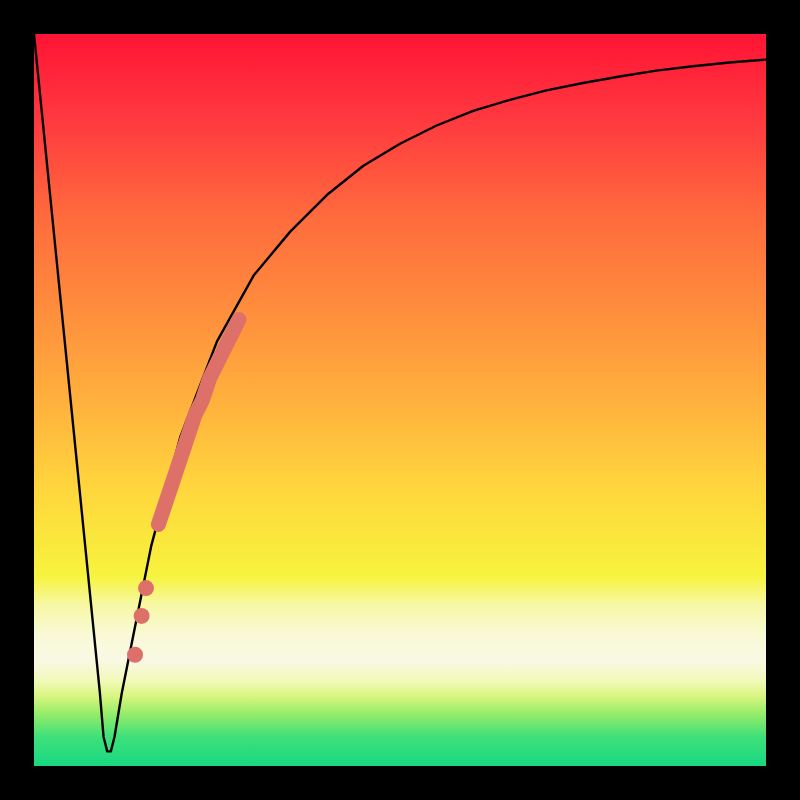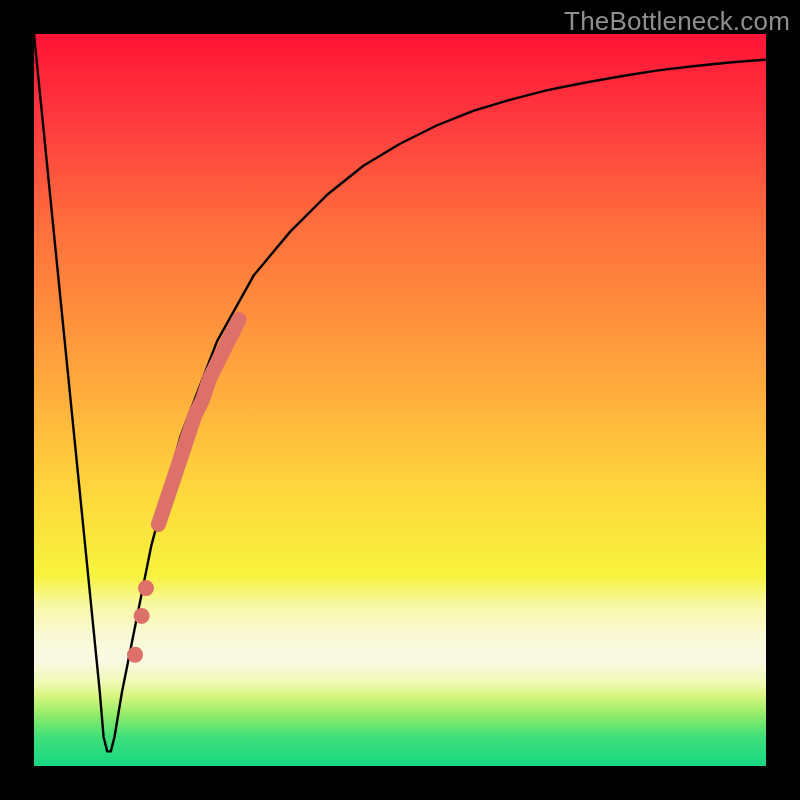--- a/index.html
+++ b/index.html
@@ -34,21 +34,20 @@
     font-weight: 400;
     letter-spacing: 0.2px;
     user-select: none;
     z-index: 10;
   }
 </style>
 </head>
 <body>
 
 <div class="frame">
-  <div class="watermark">TheBottleneck.com</div>
 
   <div class="plot">
     <svg id="chart-svg" width="732" height="732" viewBox="0 0 732 732" preserveAspectRatio="none">
       <defs>
         <linearGradient id="bg-grad" x1="0" y1="0" x2="0" y2="1">
             <stop offset="0.00%" stop-color="#ff1435"></stop>
             <stop offset="12.00%" stop-color="#ff3a3f"></stop>
             <stop offset="25.00%" stop-color="#ff6b3d"></stop>
             <stop offset="38.00%" stop-color="#ff8e3d"></stop>
             <stop offset="50.00%" stop-color="#ffb03d"></stop>

